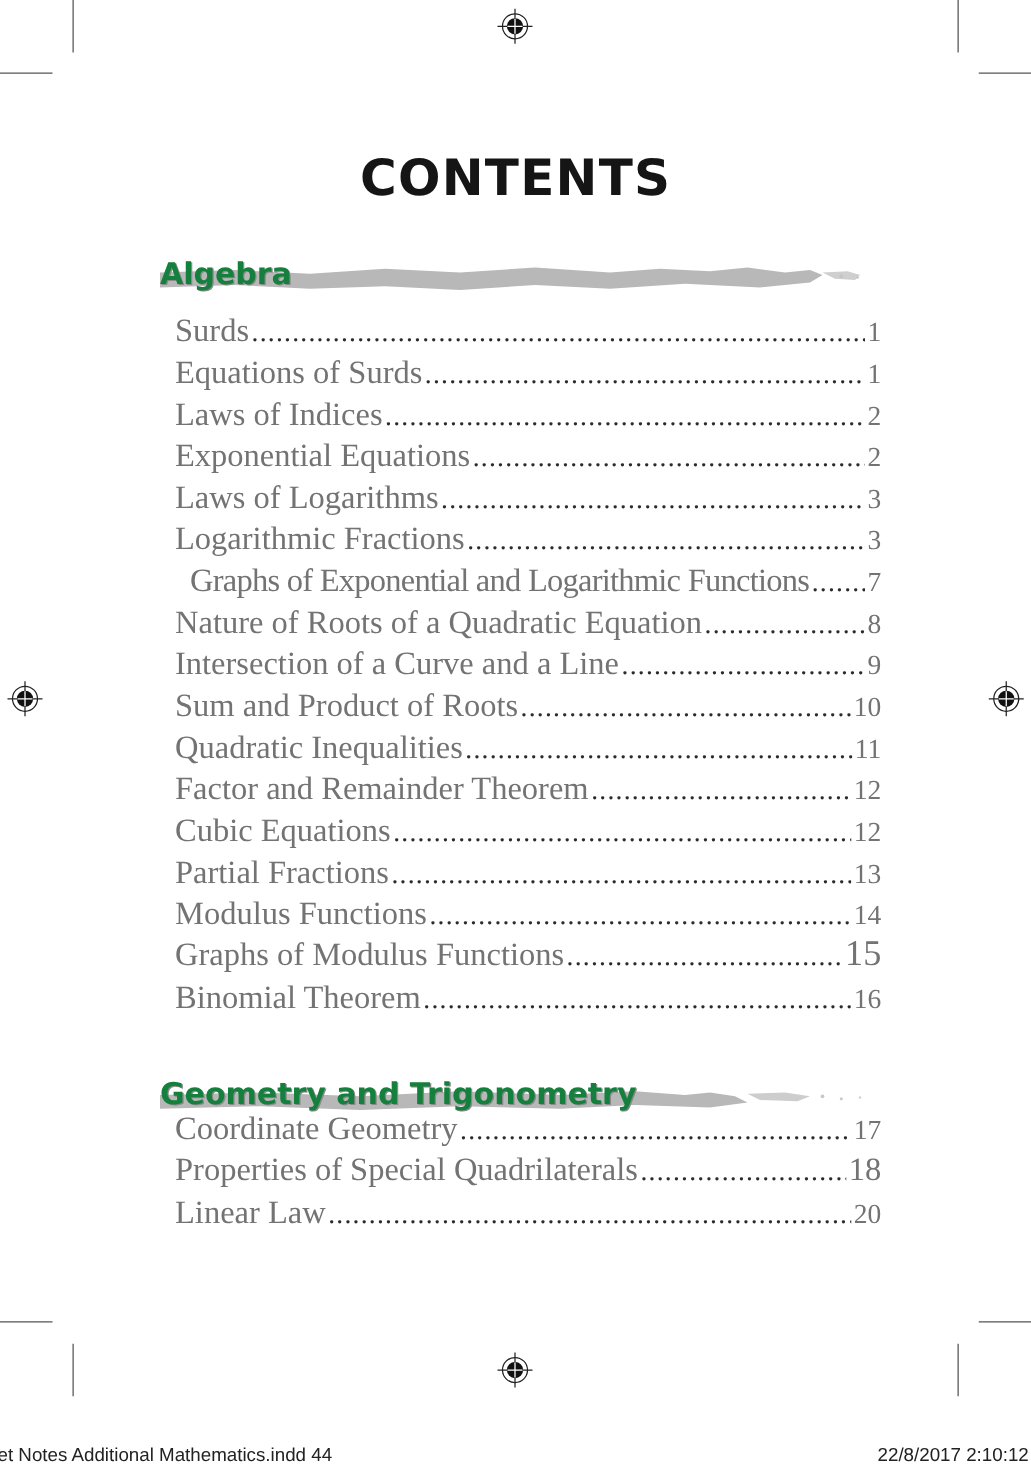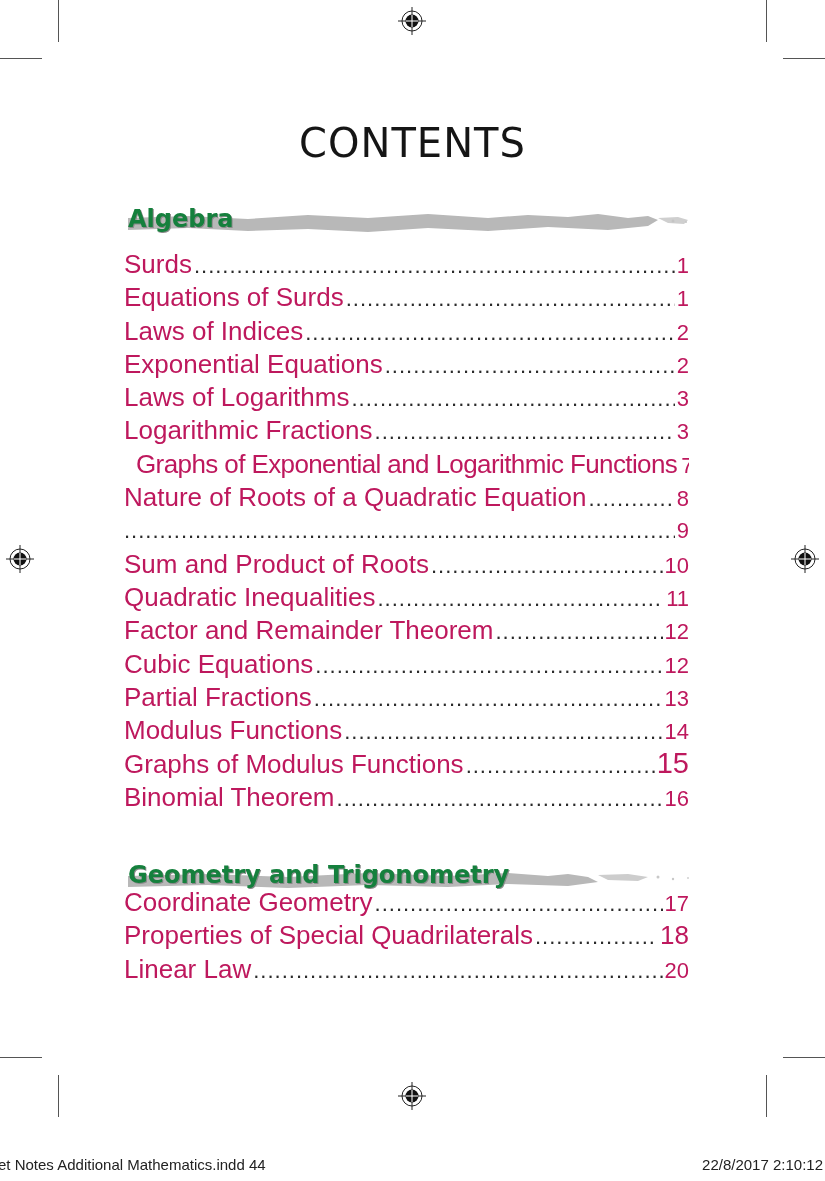--- a/index.html
+++ b/index.html
@@ -8,40 +8,40 @@
   
   .vline { position: absolute; width: 1px; background: #555; }
   .hline { position: absolute; height: 1px; background: #555; }
 
   
   .reg { position: absolute; width: 30px; height: 30px; }
 
   .title {
     position: absolute; left: 0; width: 825px; top: 120px;
     text-align: center;
-    font-family: "DejaVu Sans", sans-serif; font-weight: normal;
+    font-family: "DejaVu Sans", sans-serif; font-weight: bold;
     font-size: 40px; letter-spacing: 1px; color: #151515;
   }
 
   .section-head {
     position: absolute; left: 128px; width: 566px; height: 36px;
   }
   .section-head .brush {
     position: absolute; left: 0; top: 10px; height: 22px; width: 566px;
   }
   .section-head .label {
     position: absolute; left: 0; top: 3px;
     font-family: "DejaVu Sans", sans-serif; font-weight: bold;
     font-size: 24px; color: #15803d; white-space: nowrap;
     text-shadow: 1px 1px 0 #8a8a8a;
   }
 
   .toc {
-    position: absolute; left: 124px; width: 565px;
-    font-family: Liberation Sans, sans-serif; font-size: 26px; color: #be185d;
+    position: absolute; left: 140px; width: 565px;
+    font-family: Liberation Serif, serif; font-size: 26px; color: #737373;
   }
   .toc-row {
     display: flex; align-items: baseline; height: 33.3px; line-height: 33px;
     white-space: nowrap; overflow: hidden;
   }
   .toc-row .t { flex: 0 0 auto; padding-right: 2px; }
   .toc-row .dots {
     flex: 1 1 auto; overflow: hidden; letter-spacing: 1px;
     font-size: 22px; color: #2a2a2a;
   }
@@ -148,20 +148,21 @@
       <span class="t" style="letter-spacing:-0.6px;margin-left:12px;">Graphs of Exponential and Logarithmic Functions</span>
       <span class="dots"></span>
       <span class="p">7</span>
     </div>
   <div class="toc-row">
       <span class="t">Nature of Roots of a Quadratic Equation</span>
       <span class="dots"></span>
       <span class="p">8</span>
     </div>
   <div class="toc-row">
+      <span class="t">Intersection of a Curve and a Line</span>
       <span class="dots"></span>
       <span class="p">9</span>
     </div>
   <div class="toc-row">
       <span class="t">Sum and Product of Roots</span>
       <span class="dots"></span>
       <span class="p">10</span>
     </div>
   <div class="toc-row">
       <span class="t">Quadratic Inequalities</span>

